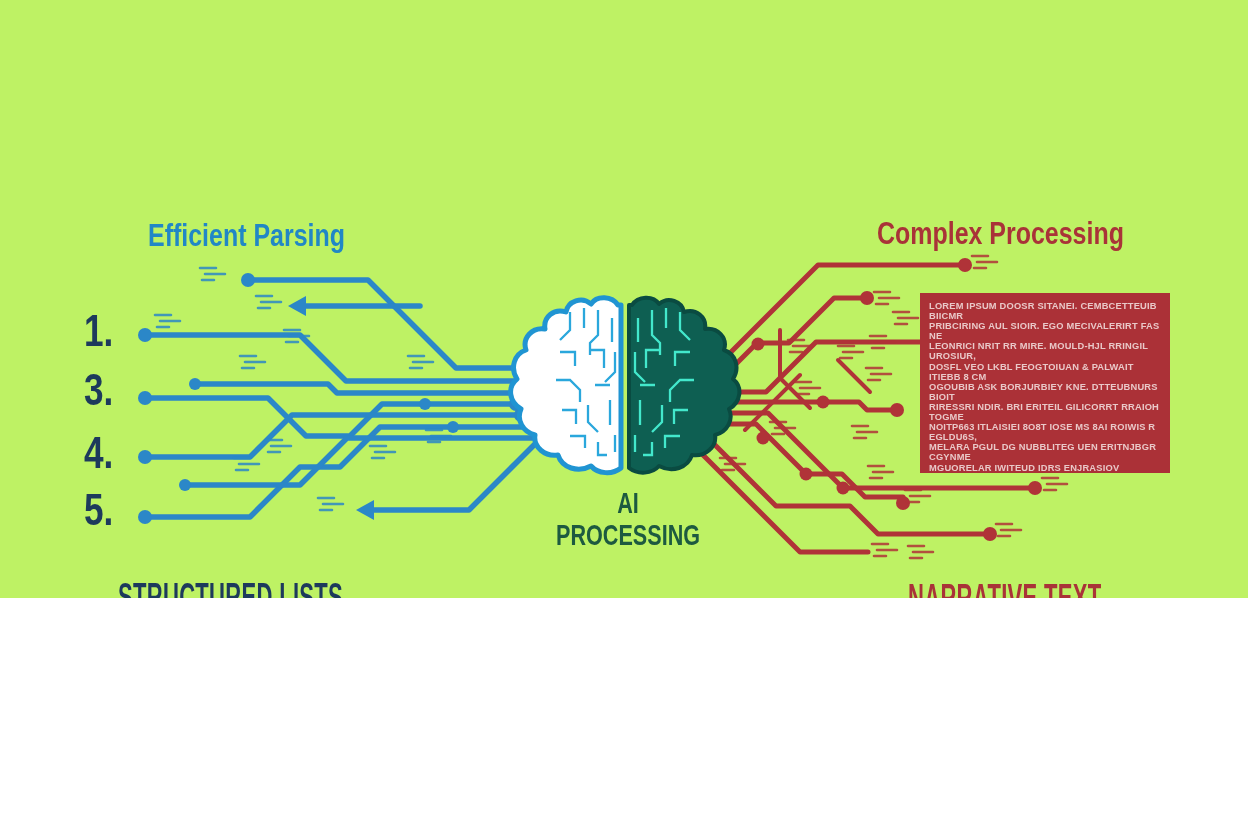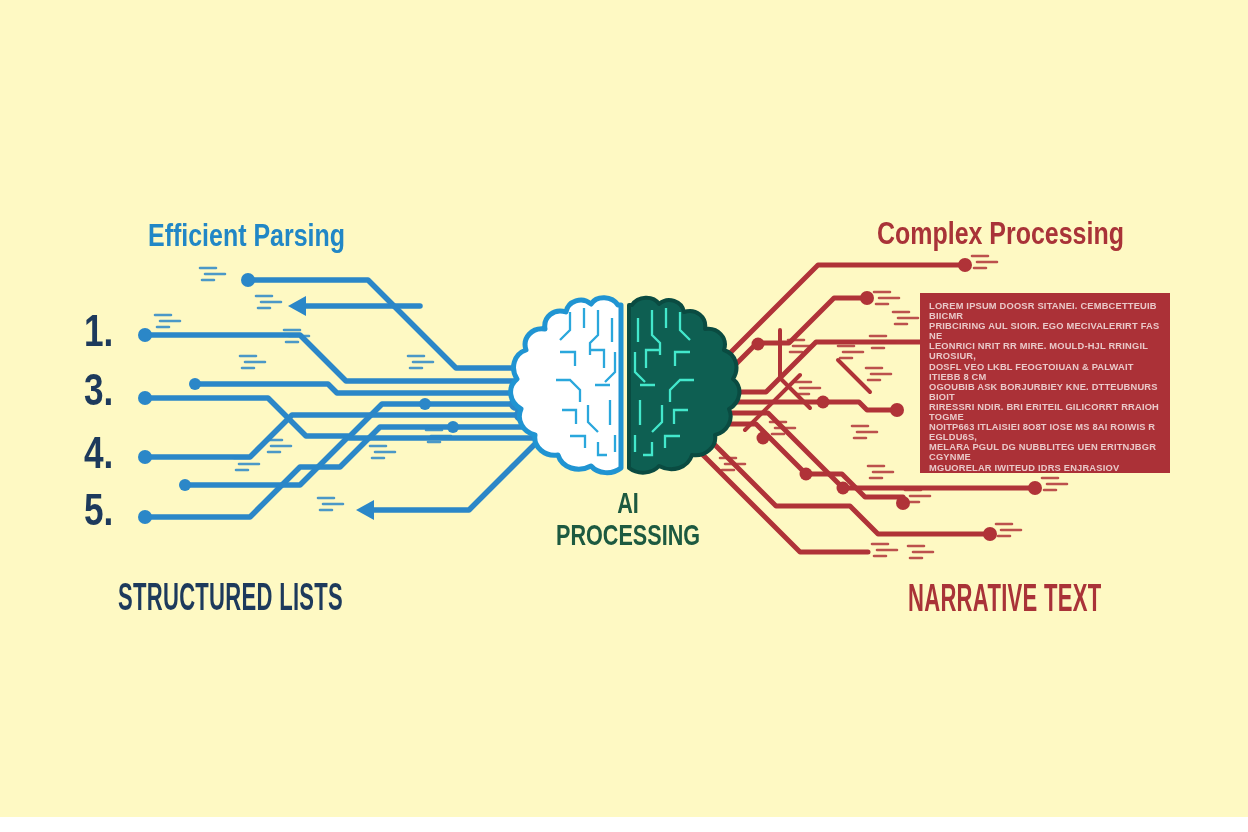--- a/index.html
+++ b/index.html
@@ -1,16 +1,16 @@
 <!DOCTYPE html>
 <html><head>
 <meta charset="utf-8">
 <style>
   html,body{margin:0;padding:0;background:#ffffff;}
-  .stage{position:relative;width:1248px;height:817px;background:#fef9c3;overflow:hidden;
+  .stage{position:relative;width:1248px;height:598px;background:#bef264;overflow:hidden;
          font-family:"Liberation Sans",sans-serif;}
   .stage svg{position:absolute;left:0;top:0;}
   .lbl{position:absolute;white-space:nowrap;font-weight:700;}
   .title-left{left:148px;top:217px;font-size:32px;color:#2187c6;transform:scaleX(.78);transform-origin:left top;}
   .title-right{left:877px;top:215px;font-size:32px;color:#a93338;transform:scaleX(.78);transform-origin:left top;}
   .num{position:absolute;left:84px;font-weight:700;font-size:44px;color:#1d3a5c;
        transform:scaleX(.8);transform-origin:left top;line-height:1;}
   .cap{font-size:38px;letter-spacing:.5px;transform:scaleX(.58);transform-origin:left top;}
   .cap-left{left:118px;top:576px;color:#1d3a5c;}
   .cap-right{left:908px;top:577px;color:#a93338;}

